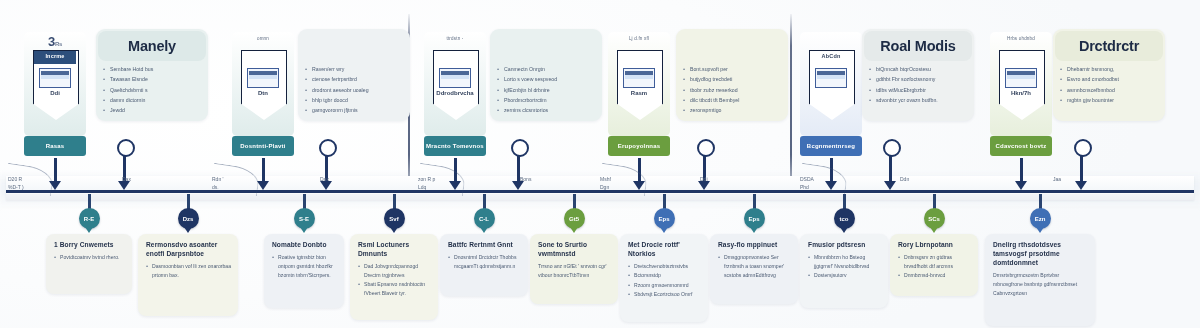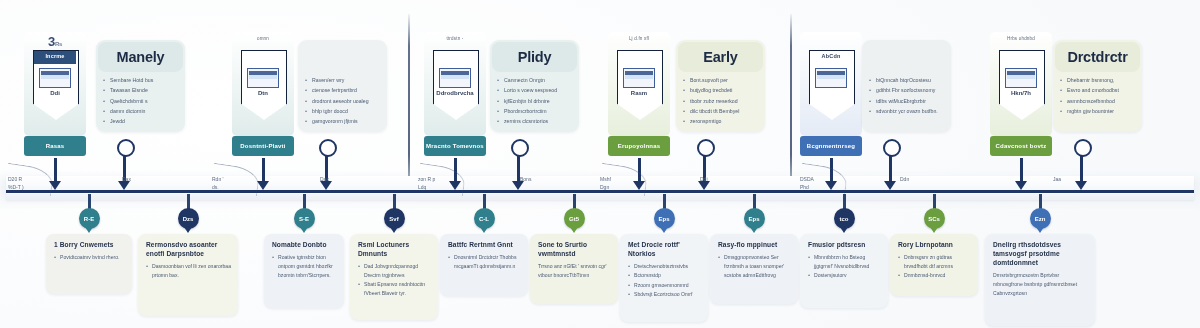--- a/index.html
+++ b/index.html
@@ -63,21 +63,21 @@
   .shield .hdrtxt{position:absolute;left:0;right:0;top:2px;text-align:center;
     font-size:5.5px;color:#ffffff;filter:blur(.45px);font-weight:700;letter-spacing:.2px;}
 
   .phaselab{position:absolute;top:136px;width:62px;height:20px;border-radius:3px;
     display:flex;align-items:center;justify-content:center;
     font-size:6px;font-weight:700;color:#ffffff;text-align:center;
     filter:blur(.45px);letter-spacing:.2px;padding:0 2px;box-sizing:border-box;
     line-height:1.1;}
 
   
-  .headcard{position:absolute;top:40px;width:89px;height:92px;border-radius:9px;
+  .headcard{position:absolute;top:29px;width:112px;height:92px;border-radius:9px;
     box-shadow:0 1px 3px rgba(40,55,85,.08);}
   .headpill{position:absolute;left:2px;right:2px;top:2px;height:30px;border-radius:8px;
     display:flex;align-items:center;justify-content:center;}
   .headpill span{font-size:14.5px;font-weight:700;color:#1d2b45;letter-spacing:-.2px;
     filter:blur(.25px);}
   .bullets{position:absolute;left:7px;right:6px;top:36px;}
   .bullets li{list-style:none;position:relative;padding-left:7px;margin:0 0 1px 0;
     font-size:5.2px;line-height:1.78;color:#4b5straw;}
   .bullets{margin:0;padding:0;}
   .bullets li{color:#4a5a72;filter:blur(.55px);}
@@ -216,23 +216,20 @@
               <div class="hdrtxt" style="color:#35445f"></div>
             </div>
             <div class="inner">
               <div class="innertxt"></div>
             </div>
             <div class="ftxt">Ddrodbrvcha</div>
           </div>
         </div>
         <div class="phaselab" style="left: 424px; background: rgb(47, 127, 140);">Mracnto Tomevnos</div>
         <div class="headcard" style="left: 490px; background: rgb(233, 241, 240);">
-          <div class="headpill" style="background: rgb(221, 233, 232);">
-            <span>Plidy</span>
-          </div>
           <ul class="bullets">
             <li>Canmectn Onrgtn</li>
             <li>Lorto s voew sespveod</li>
             <li>kjfEcnbjtn bl drbnire</li>
             <li>Pbordmcrbortrctim</li>
             <li>zernins clcsmtorios</li>
           </ul>
         </div>
         <div class="arrow" style="left: 449px; top: 158px; height: 32px;">
           <div class="stem" style="height: 23px;"></div>
@@ -254,23 +251,20 @@
               <div class="hdrtxt" style="color:#35445f"></div>
             </div>
             <div class="inner">
               <div class="innertxt"></div>
             </div>
             <div class="ftxt">Rasm</div>
           </div>
         </div>
         <div class="phaselab" style="left: 608px; background: rgb(107, 158, 63);">Erupoyolnnas</div>
         <div class="headcard" style="left: 676px; background: rgb(241, 243, 231);">
-          <div class="headpill" style="background: rgb(232, 236, 219);">
-            <span>Early</span>
-          </div>
           <ul class="bullets">
             <li>Bont.supvoft per</li>
             <li>butjydfog trecbdeti</li>
             <li>tbobr zubz rreserkod</li>
             <li>dilc ttbcdt tft Bembyel</li>
             <li>zeronsprntigo</li>
           </ul>
         </div>
         <div class="arrow" style="left: 633px; top: 158px; height: 32px;">
           <div class="stem" style="height: 23px;"></div>
@@ -291,20 +285,23 @@
               <div class="hdrtxt" style="color:#35445f">AbCdn</div>
             </div>
             <div class="inner">
               <div class="innertxt"></div>
             </div>
             <div class="ftxt"></div>
           </div>
         </div>
         <div class="phaselab" style="left: 800px; background: rgb(63, 111, 181);">Bcgnmentnrseg</div>
         <div class="headcard" style="left: 862px; background: rgb(238, 241, 241);">
+          <div class="headpill" style="background: rgb(229, 234, 234);">
+            <span>Roal Modis</span>
+          </div>
           <ul class="bullets">
             <li>btQnncah btqrOcostesu</li>
             <li>gdthbt Fbr sozfoctssnomy</li>
             <li>tdlbs wtMucEbrgbzbtr</li>
             <li>sdvonbtz ycr ovazn butfbn.</li>
           </ul>
         </div>
         <div class="arrow" style="left: 825px; top: 158px; height: 32px;">
           <div class="stem" style="height: 23px;"></div>
           <div class="head" style="top: 23px;"></div>

